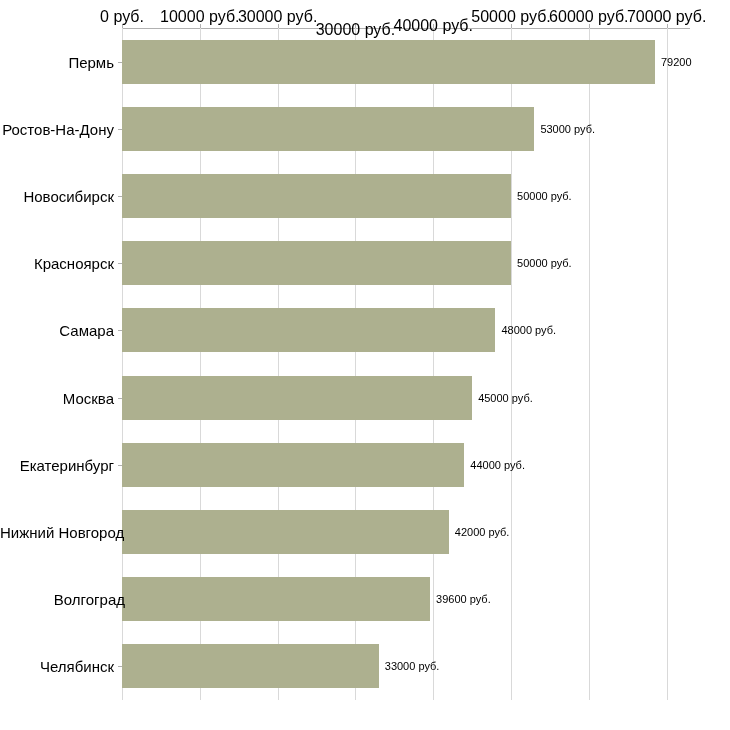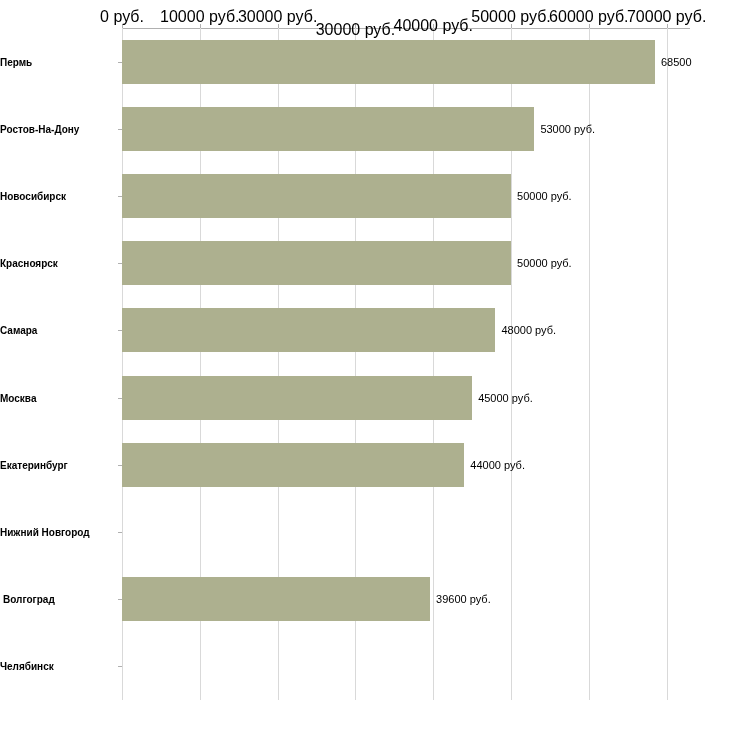--- a/index.html
+++ b/index.html
@@ -65,25 +65,25 @@
   .bar-value {
     position: absolute;
     font-size: 11px;
     color: #000;
     white-space: nowrap;
     top: 50%;
     transform: translateY(-50%);
   }
   .y-label {
     position: absolute;
-    font-size: 10px;
+    font-size: 15px;
     color: #000;
     white-space: nowrap;
+    text-align: right;
     transform: translateY(-50%);
-    font-weight: bold;
   }
   .tick-mark {
     position: absolute;
     top: -4px;
     width: 1px;
     height: 4px;
     background: #b0b0b0;
   }
   .y-tick-mark {
     position: absolute;
@@ -110,21 +110,21 @@
       <div class="gridline" style="left: 311.233px;"></div>
       <div class="tick-mark" style="left: 311.233px;"></div>
       <div class="gridline" style="left: 389.041px;"></div>
       <div class="tick-mark" style="left: 389.041px;"></div>
       <div class="gridline" style="left: 466.849px;"></div>
       <div class="tick-mark" style="left: 466.849px;"></div>
       <div class="gridline" style="left: 544.658px;"></div>
       <div class="tick-mark" style="left: 544.658px;"></div>
       <div class="row" style="top: 11.6px; height: 44px;">
         <div class="bar" title="Пермь" style="width: 532.986px; background: rgb(173, 176, 143);"></div>
-        <div class="bar-value" style="left: 538.986px;">68500</div>
+        <div class="bar-value" style="left: 538.986px;">79200</div>
       </div>
       <div class="y-tick-mark" style="top: 33.6px;"></div>
       <div class="row" style="top: 78.8px; height: 44px;">
         <div class="bar" title="Ростов-На-Дону" style="width: 412.384px; background: rgb(173, 176, 143);"></div>
         <div class="bar-value" style="left: 418.384px;">53000 руб.</div>
       </div>
       <div class="y-tick-mark" style="top: 100.8px;"></div>
       <div class="row" style="top: 146px; height: 44px;">
         <div class="bar" title="Новосибирск" style="width: 389.041px; background: rgb(173, 176, 143);"></div>
         <div class="bar-value" style="left: 395.041px;">50000 руб.</div>
@@ -143,39 +143,47 @@
       <div class="row" style="top: 347.6px; height: 44px;">
         <div class="bar" title="Москва" style="width: 350.137px; background: rgb(173, 176, 143);"></div>
         <div class="bar-value" style="left: 356.137px;">45000 руб.</div>
       </div>
       <div class="y-tick-mark" style="top: 369.6px;"></div>
       <div class="row" style="top: 414.8px; height: 44px;">
         <div class="bar" title="Екатеринбург" style="width: 342.356px; background: rgb(173, 176, 143);"></div>
         <div class="bar-value" style="left: 348.356px;">44000 руб.</div>
       </div>
       <div class="y-tick-mark" style="top: 436.8px;"></div>
+      <div class="row" style="top: 482px; height: 44px;">
+        <div class="bar" title="Нижний Новгород" style="width: 326.795px; background: rgb(173, 176, 143);"></div>
+        <div class="bar-value" style="left: 332.795px;">42000 руб.</div>
+      </div>
       <div class="y-tick-mark" style="top: 504px;"></div>
       <div class="row" style="top: 549.2px; height: 44px;">
         <div class="bar" title="Волгоград" style="width: 308.121px; background: rgb(173, 176, 143);"></div>
         <div class="bar-value" style="left: 314.121px;">39600 руб.</div>
       </div>
       <div class="y-tick-mark" style="top: 571.2px;"></div>
+      <div class="row" style="top: 616.4px; height: 44px;">
+        <div class="bar" title="Челябинск" style="width: 256.767px; background: rgb(173, 176, 143);"></div>
+        <div class="bar-value" style="left: 262.767px;">33000 руб.</div>
+      </div>
       <div class="y-tick-mark" style="top: 638.4px;"></div>
     </div>
 <div class="tick-label" style="left: 122px; top: 8px;">0 руб.</div>
     <div class="tick-label" style="left: 199.808px; top: 8px;">10000 руб.</div>
     <div class="tick-label" style="left: 277.616px; top: 8px;">30000 руб.</div>
     <div class="tick-label" style="left: 355.425px; top: 8px; margin-top: 13px;">30000 руб.</div>
     <div class="tick-label" style="left: 433.233px; top: 17px;">40000 руб.</div>
     <div class="tick-label" style="left: 511.041px; top: 8px;">50000 руб.</div>
     <div class="tick-label" style="left: 588.849px; top: 8px;">60000 руб.</div>
     <div class="tick-label" style="left: 666.658px; top: 8px;">70000 руб.</div>
     <div class="y-label" style="top: 61.6px; left: 0px; width: 114px;">Пермь</div>
     <div class="y-label" style="top: 128.8px; left: 0px; width: 114px;">Ростов-На-Дону</div>
     <div class="y-label" style="top: 196px; left: 0px; width: 114px;">Новосибирск</div>
     <div class="y-label" style="top: 263.2px; left: 0px; width: 114px;">Красноярск</div>
     <div class="y-label" style="top: 330.4px; left: 0px; width: 114px;">Самара</div>
     <div class="y-label" style="top: 397.6px; left: 0px; width: 114px;">Москва</div>
     <div class="y-label" style="top: 464.8px; left: 0px; width: 114px;">Екатеринбург</div>
     <div class="y-label" style="top: 532px; left: 0px; width: 114px;">Нижний Новгород</div>
-    <div class="y-label" style="top: 599.2px; left: 3px; width: 114px;">Волгоград</div>
+    <div class="y-label" style="top: 599.2px; left: 11px; width: 114px;">Волгоград</div>
     <div class="y-label" style="top: 666.4px; left: 0px; width: 114px;">Челябинск</div>
   </div>
 
 </body></html>

